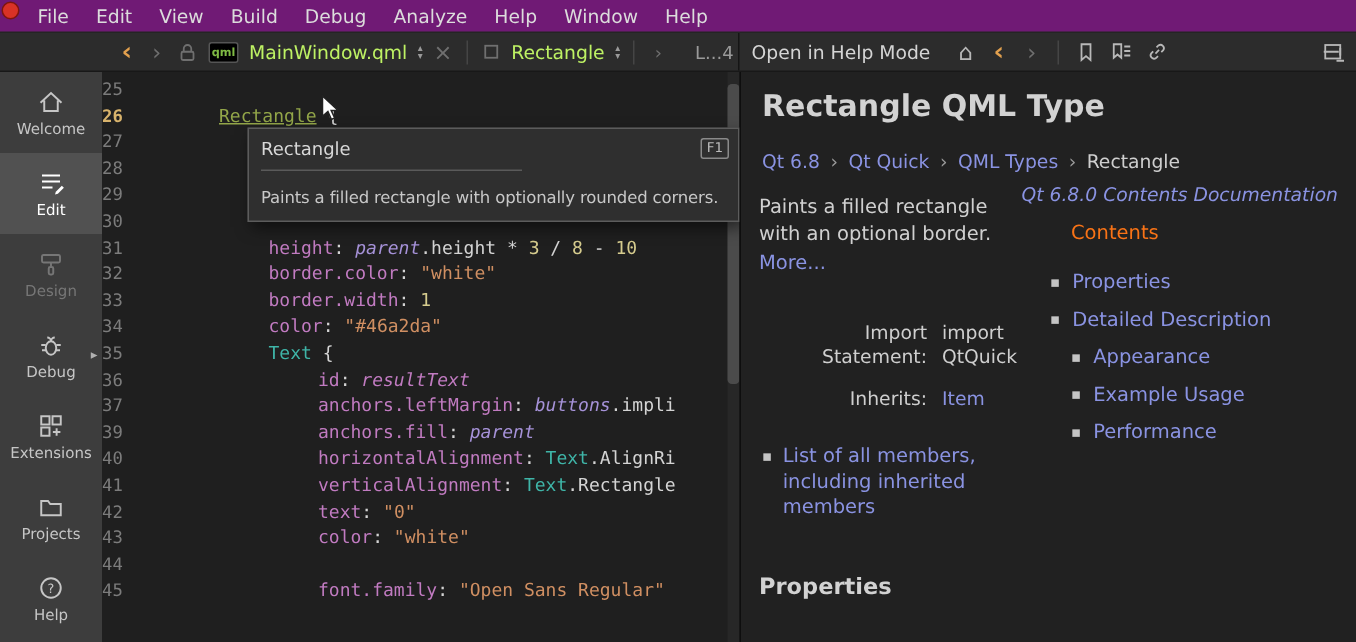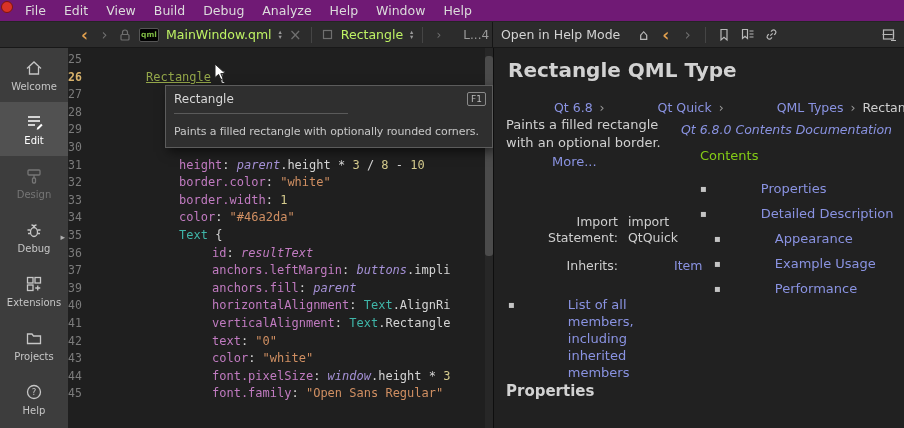--- a/index.html
+++ b/index.html
@@ -77,35 +77,35 @@
   .tooltip-sep{height:1px;background:#5a5a5a;width:56%;margin:7px 0 11px;}
   .tooltip-desc{font-size:11px;letter-spacing:-.1px;color:#c8c8c8;white-space:nowrap;overflow:hidden;}
 
   .mouse-cursor{position:absolute;left:145px;top:15px;z-index:7;}
 
   
   .help-panel{position:relative;flex:1;background:#212121;border-left:1px solid #0e0e0e;overflow:hidden;
     font-family:"DejaVu Sans","Liberation Sans",sans-serif;}
   .help-title{position:absolute;left:14px;top:10px;font-size:20px;font-weight:bold;color:#d2d2d2;}
   .breadcrumb{position:absolute;left:14px;top:52px;font-size:12.5px;display:flex;gap:7px;align-items:center;white-space:nowrap;}
-  .link{color:var(--link-blue,#8a93e2);margin-left:46px;}
+  .link{color:var(--link-blue,#8a93e2);}
   .bc-sep{color:#9a9a9a;}
   .bc-current{color:#cfcfcf;}
   .refdoc{position:absolute;right:12px;top:74px;font-size:12.5px;font-style:italic;color:var(--link-blue,#8a93e2);}
-  .intro{position:absolute;left:12px;top:68px;width:172px;font-size:13px;line-height:18px;color:#d0d0d0;}
+  .intro{position:absolute;left:12px;top:82px;width:172px;font-size:13px;line-height:18px;color:#d0d0d0;}
   .intro .link{display:inline-block;margin-top:1px;}
   .import-table{position:absolute;left:46px;top:166px;font-size:12.5px;line-height:16px;color:#cfcfcf;
     display:grid;grid-template-columns:78px auto;column-gap:10px;row-gap:12px;}
   .import-label{text-align:right;}
   .import-value{width:58px;}
   .members{position:absolute;left:14px;top:248px;width:168px;font-size:13px;line-height:17px;display:flex;}
   .members .bullet{flex:none;margin-right:7px;}
   .bullet{color:#c4c4c4;font-size:10px;}
   .contents{position:absolute;left:206px;top:100px;font-size:13px;}
-  .contents-title{color:#84cc16;margin-bottom:13px;}
+  .contents-title{margin-left:14px;color:#f97316;margin-bottom:13px;}
   .contents-item{display:flex;align-items:center;gap:8px;height:25px;}
   .contents-item.sub{padding-left:14px;}
   .section-heading{position:absolute;left:12px;top:334px;font-size:15px;font-weight:bold;color:#d2d2d2;}
 </style>
 </head>
 <body>
 
 <div class="app">
 
   <div class="menubar">
@@ -269,21 +269,21 @@
           <div class="code-line"><span class="line-num">33</span><span class="line-code" style="padding-left: 49px;"><span class="tk-prop">border.width</span><span class="tk-plain">: </span><span class="tk-num">1</span></span></div>
           <div class="code-line"><span class="line-num">34</span><span class="line-code" style="padding-left: 49px;"><span class="tk-prop">color</span><span class="tk-plain">: </span><span class="tk-str">"#46a2da"</span></span></div>
           <div class="code-line"><span class="line-num">35</span><span class="line-code" style="padding-left: 49px;"><span class="tk-type2">Text</span><span class="tk-plain"> {</span></span></div>
           <div class="code-line"><span class="line-num">36</span><span class="line-code" style="padding-left: 82px;"><span class="tk-prop">id</span><span class="tk-plain">: </span><span class="tk-id">resultText</span></span></div>
           <div class="code-line"><span class="line-num">37</span><span class="line-code" style="padding-left: 82px;"><span class="tk-prop">anchors.leftMargin</span><span class="tk-plain">: </span><span class="tk-obj">buttons</span><span class="tk-plain">.impli</span></span></div>
           <div class="code-line"><span class="line-num">39</span><span class="line-code" style="padding-left: 82px;"><span class="tk-prop">anchors.fill</span><span class="tk-plain">: </span><span class="tk-obj">parent</span></span></div>
           <div class="code-line"><span class="line-num">40</span><span class="line-code" style="padding-left: 82px;"><span class="tk-prop">horizontalAlignment</span><span class="tk-plain">: </span><span class="tk-type2">Text</span><span class="tk-plain">.AlignRi</span></span></div>
           <div class="code-line"><span class="line-num">41</span><span class="line-code" style="padding-left: 82px;"><span class="tk-prop">verticalAlignment</span><span class="tk-plain">: </span><span class="tk-type2">Text</span><span class="tk-plain">.Rectangle</span></span></div>
           <div class="code-line"><span class="line-num">42</span><span class="line-code" style="padding-left: 82px;"><span class="tk-prop">text</span><span class="tk-plain">: </span><span class="tk-str">"0"</span></span></div>
           <div class="code-line"><span class="line-num">43</span><span class="line-code" style="padding-left: 82px;"><span class="tk-prop">color</span><span class="tk-plain">: </span><span class="tk-str">"white"</span></span></div>
-          <div class="code-line"><span class="line-num">44</span><span class="line-code" style="padding-left: 82px;"><span class="tk-prop">font.pixelSize</span><span class="tk-plain">: </span><span class="tk-obj">window</span><span class="tk-plain">.height * </span><span class="tk-num">3</span></span></div>
+          <div class="code-line"><span class="line-num">44</span></div>
           <div class="code-line"><span class="line-num">45</span><span class="line-code" style="padding-left: 82px;"><span class="tk-prop">font.family</span><span class="tk-plain">: </span><span class="tk-str">"Open Sans Regular"</span></span></div>
         </div>
       <div class="editor-scrollbar">
         <div class="thumb"></div>
       </div>
 
       <div class="tooltip">
         <div class="tooltip-title">Rectangle</div>
         <span class="f1-badge">F1</span>
         <div class="tooltip-sep"></div>

